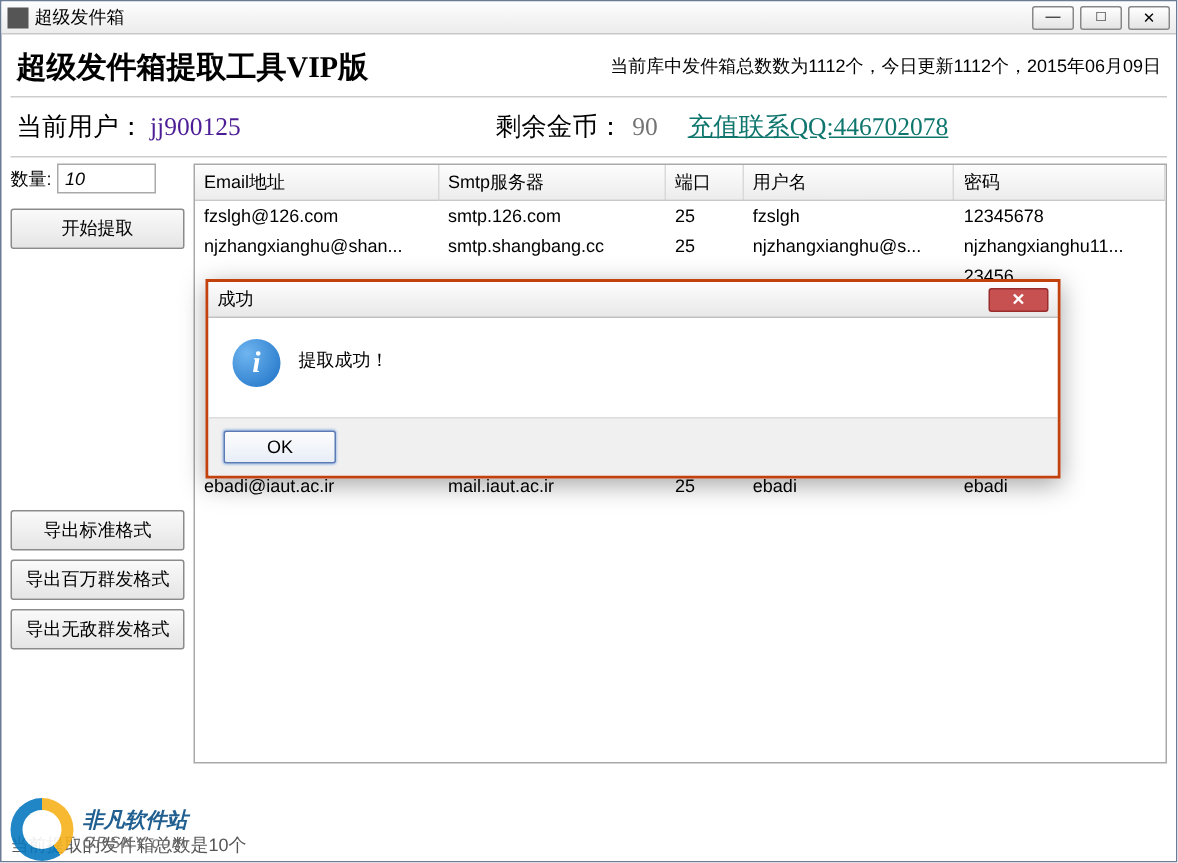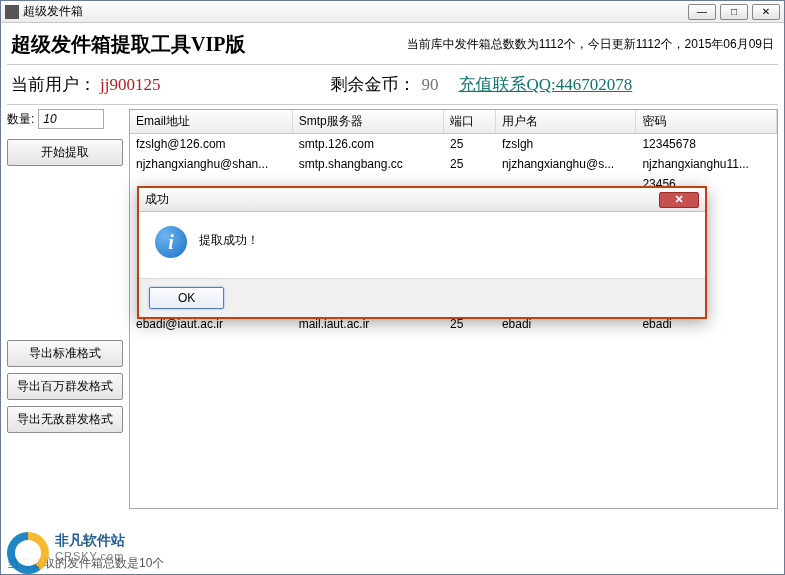--- a/index.html
+++ b/index.html
@@ -11,21 +11,21 @@
 .titlebar-title { flex: 1; font-size: 12px; }
 .win-btns { display: flex; gap: 4px; }
 .win-btn { width: 28px; height: 16px; border: 1px solid #888; background: linear-gradient(#fff,#e4e4e4); border-radius: 2px; font-size: 10px; display: flex; align-items: center; justify-content: center; cursor: pointer; font-family: Arial; }
 
 .header-row { display: flex; align-items: center; padding: 8px 10px 6px; }
 .page-title { font-size: 20px; font-weight: bold; font-family: SimSun, serif; }
 .summary { margin-left: auto; font-size: 12px; }
 .divider { height: 1px; background: #ccc; margin: 0 6px; }
 
 .status-row { display: flex; align-items: center; padding: 8px 10px; font-size: 17px; font-family: SimSun, serif; }
-.status-user-val { color: #b91c1c; margin-left: 4px; }
+.status-user-val { color: #4c1d95; margin-left: 4px; }
 .status-coin { margin-left: 170px; }
 .status-coin-val { color: #737373; margin-left: 6px; }
 .status-link { margin-left: 20px; }
 .status-link a { color: #0f766e; text-decoration: underline; cursor: pointer; }
 
 .main { display: flex; padding: 4px 6px 0; gap: 6px; }
 .sidebar { width: 116px; display: flex; flex-direction: column; gap: 4px; }
 .qty-row { display: flex; align-items: center; gap: 4px; }
 .qty-row input { border: 1px solid #a9a9a9; width: 66px; height: 20px; padding: 0 4px; font-size: 12px; font-style: italic; }
 .btn { border: 1px solid #8b8b8b; background: linear-gradient(#fafafa,#e5e5e5); padding: 4px 2px; font-size: 12px; border-radius: 2px; cursor: pointer; text-align: center; }
@@ -46,21 +46,21 @@
 
 .dialog { position: absolute; left: 137px; top: 186px; width: 570px; border: 2px solid #c2410c; background: #f0f0f0; box-shadow: 0 4px 16px rgba(0,0,0,.35); }
 .dlg-title { height: 24px; background: linear-gradient(#fdfdfd,#e8e8e8); border-bottom: 1px solid #c0c0c0; display: flex; align-items: center; padding: 0 6px; font-size: 12px; }
 .dlg-close { margin-left: auto; width: 40px; height: 16px; background: #c75050; border: 1px solid #9a2c2c; border-radius: 2px; color: #fff; display: flex; align-items: center; justify-content: center; font-size: 11px; cursor: pointer; font-family: Arial; font-weight: bold; }
 .dlg-body { display: flex; gap: 12px; padding: 14px 16px 20px; background: #fff; }
 .info-icon { width: 32px; height: 32px; border-radius: 50%; background: radial-gradient(circle at 30% 30%, #6fb5f0, #1a6fc4); color: #fff; display: flex; align-items: center; justify-content: center; font-family: Georgia, serif; font-size: 20px; font-style: italic; font-weight: bold; }
 .dlg-msg { padding-top: 6px; font-size: 12px; }
 .dlg-footer { padding: 8px 10px; display: flex; justify-content: flex-start; background: #f0f0f0; border-top: 1px solid #dcdcdc; }
 .dlg-ok { border: 1px solid #5b7bb5; background: linear-gradient(#fdfdfd,#e8eef7); padding: 3px 28px; border-radius: 2px; cursor: pointer; font-size: 12px; box-shadow: 0 0 2px #6d9ae0; }
 
-.watermark { position: absolute; left: 6px; bottom: 0; display: flex; align-items: flex-start; gap: 6px; opacity: .9; }
+.watermark { position: absolute; left: 6px; bottom: 0; display: flex; align-items: center; gap: 6px; opacity: .9; font-style: italic; }
 .wm-logo { width: 42px; height: 42px; border-radius: 50%; background: conic-gradient(#f7b21c 0 40%, #0a79bf 40% 100%); position: relative; }
 .wm-logo::after { content: ""; position: absolute; inset: 8px; border-radius: 50%; background: #fff; }
 .wm-text { display: flex; flex-direction: column; font-size: 11px; }
 .wm-text .cn { color: #0a4e84; font-size: 14px; font-weight: bold; }
 .wm-text .en { color: #6b6b6b; letter-spacing: 1px; }
 </style>
 </head>
 <body>
 
 <div class="window">

